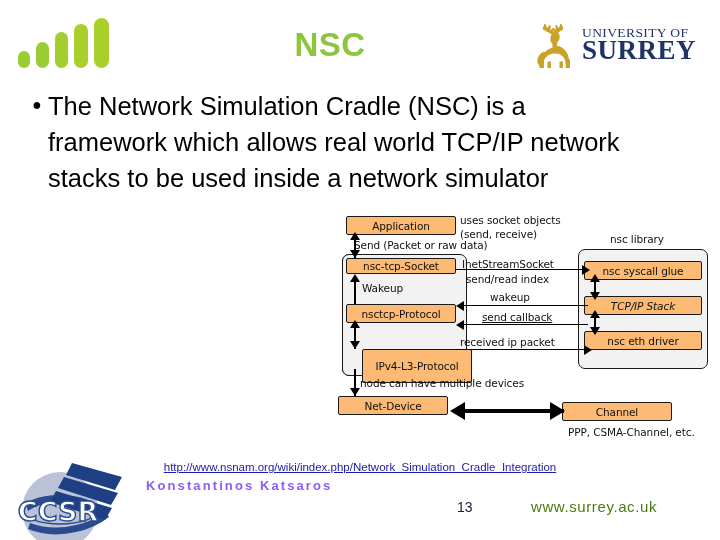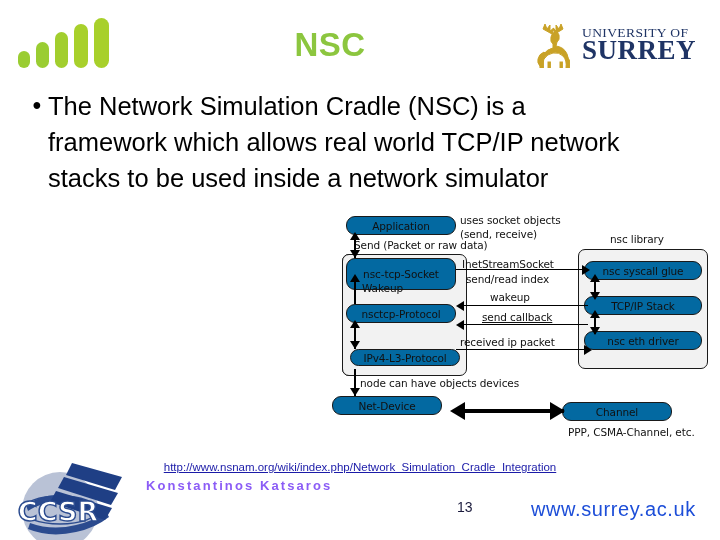--- a/index.html
+++ b/index.html
@@ -96,23 +96,23 @@
   #diagram {
     position: absolute;
     left: 332px;
     top: 206px;
     width: 378px;
     height: 230px;
     font-family: "DejaVu Sans", sans-serif;
   }
   #diagram .node {
     position: absolute;
-    background: #0369a1;
+    background: #fdba74;
     border: 1.6px solid #1a1a1a;
-    border-radius: 9px;
+    border-radius: 2px;
     box-sizing: border-box;
     display: flex;
     align-items: center;
     justify-content: center;
     font-size: 10.5px;
     color: #111;
     white-space: nowrap;
     letter-spacing: -0.1px;
   }
   #diagram .group {
@@ -207,22 +207,22 @@
     position: absolute;
     left: 457px;
     top: 499px;
     font-size: 14px;
     color: #1a1a3c;
   }
   #footer-site {
     position: absolute;
     left: 531px;
     top: 498px;
-    font-size: 20px;
-    color: #1d4ed8;
+    font-size: 15px;
+    color: #4d7c0f;
     letter-spacing: 0.6px;
   }
 </style>
 </head>
 <body>
 
 <div id="slide">
 
   <div id="bars-logo">
     <svg viewBox="0 0 104 52" width="104" height="52" xmlns="http://www.w3.org/2000/svg">
@@ -266,40 +266,40 @@
     </div>
   </div>
 
   <div id="diagram">
 
     <div class="group" style="left:10px; top:48px; width:58px; height:122px;"></div>
     <div class="group" style="left:10px; top:48px; width:125px; height:122px;"></div>
     <div class="group" style="left:246px; top:43px; width:130px; height:120px;"></div>
 
     <div class="node" style="left:14px; top:10px; width:110px; height:19px;">Application</div>
-    <div class="node" style="left:14px; top:52px; width:110px; height:32px;">nsc-tcp-Socket</div>
+    <div class="node" style="left:14px; top:52px; width:110px; height:16px;">nsc-tcp-Socket</div>
     <div class="node" style="left:14px; top:98px; width:110px; height:19px;">nsctcp-Protocol</div>
-    <div class="node" style="left:18px; top:143px; width:110px; height:17px;">IPv4-L3-Protocol</div>
-    <div class="node" style="left:0; top:190px; width:110px; height:19px;text-align:right;">Net-Device</div>
+    <div class="node" style="left:30px; top:143px; width:110px; height:34px;">IPv4-L3-Protocol</div>
+    <div class="node" style="left:6px; top:190px; width:110px; height:19px;text-align:right;">Net-Device</div>
     <div class="node" style="left:230px; top:196px; width:110px; height:19px;">Channel</div>
 
     <div class="node" style="left:252px; top:55px; width:118px; height:19px;">nsc syscall glue</div>
-    <div class="node" style="left:252px; top:90px; width:118px; height:19px;">TCP/IP Stack</div>
+    <div class="node" style="left:252px; top:90px; width:118px; height:19px;font-style:italic;">TCP/IP Stack</div>
     <div class="node" style="left:252px; top:125px; width:118px; height:19px;">nsc eth driver</div>
 
     <div class="lbl" style="left:128px; top:8px;">uses socket objects</div>
     <div class="lbl" style="left:128px; top:22px;">(send, receive)</div>
     <div class="lbl" style="left:22px; top:33px;">Send (Packet or raw data)</div>
     <div class="lbl" style="left:30px; top:76px;">Wakeup</div>
     <div class="lbl" style="left:130px; top:52px;">InetStreamSocket</div>
     <div class="lbl" style="left:134px; top:67px;">send/read index</div>
     <div class="lbl" style="left:158px; top:85px;">wakeup</div>
     <div class="lbl" style="left:150px; top:105px;text-decoration:underline;">send callback</div>
     <div class="lbl" style="left:128px; top:130px;">received ip packet</div>
-    <div class="lbl" style="left:28px; top:171px;">node can have objects devices</div>
+    <div class="lbl" style="left:28px; top:171px;">node can have multiple devices</div>
     <div class="lbl" style="left:278px; top:27px;">nsc library</div>
     <div class="lbl" style="left:236px; top:220px;">PPP, CSMA-Channel, etc.</div>
 
     <div class="vline" style="left:22px; top:30px; height:22px;"></div>
     <div class="arrow up" style="left:18px; top:26px;"></div>
     <div class="arrow down" style="left:18px; top:44px;"></div>
 
     <div class="vline" style="left:22px; top:72px; height:26px;"></div>
     <div class="arrow up" style="left:18px; top:68px;"></div>
 

